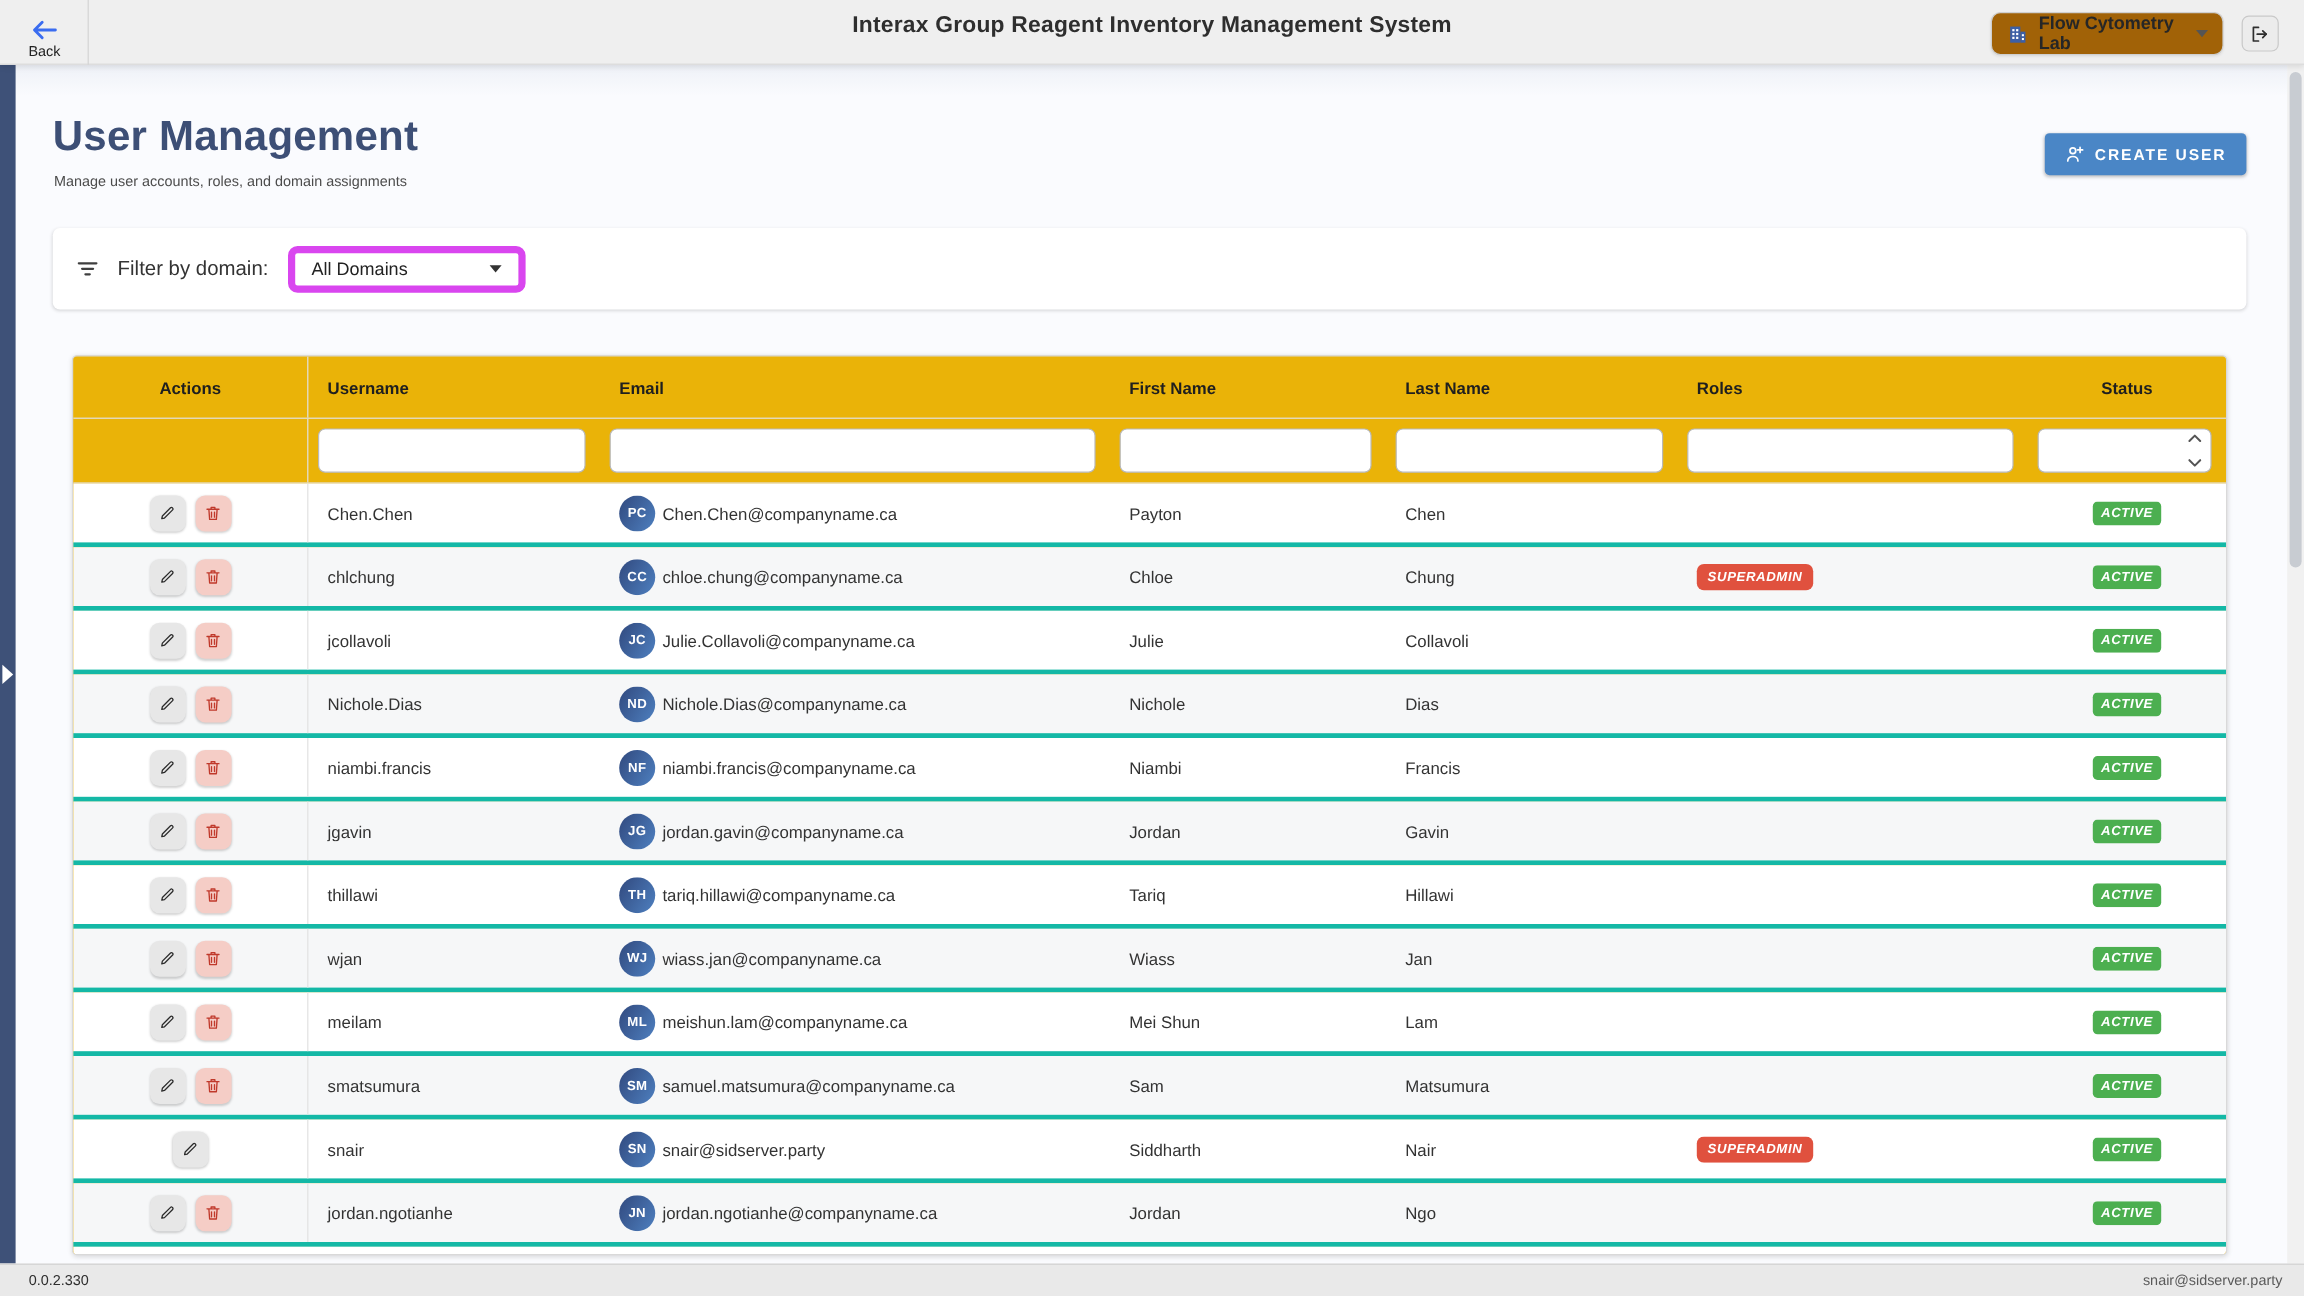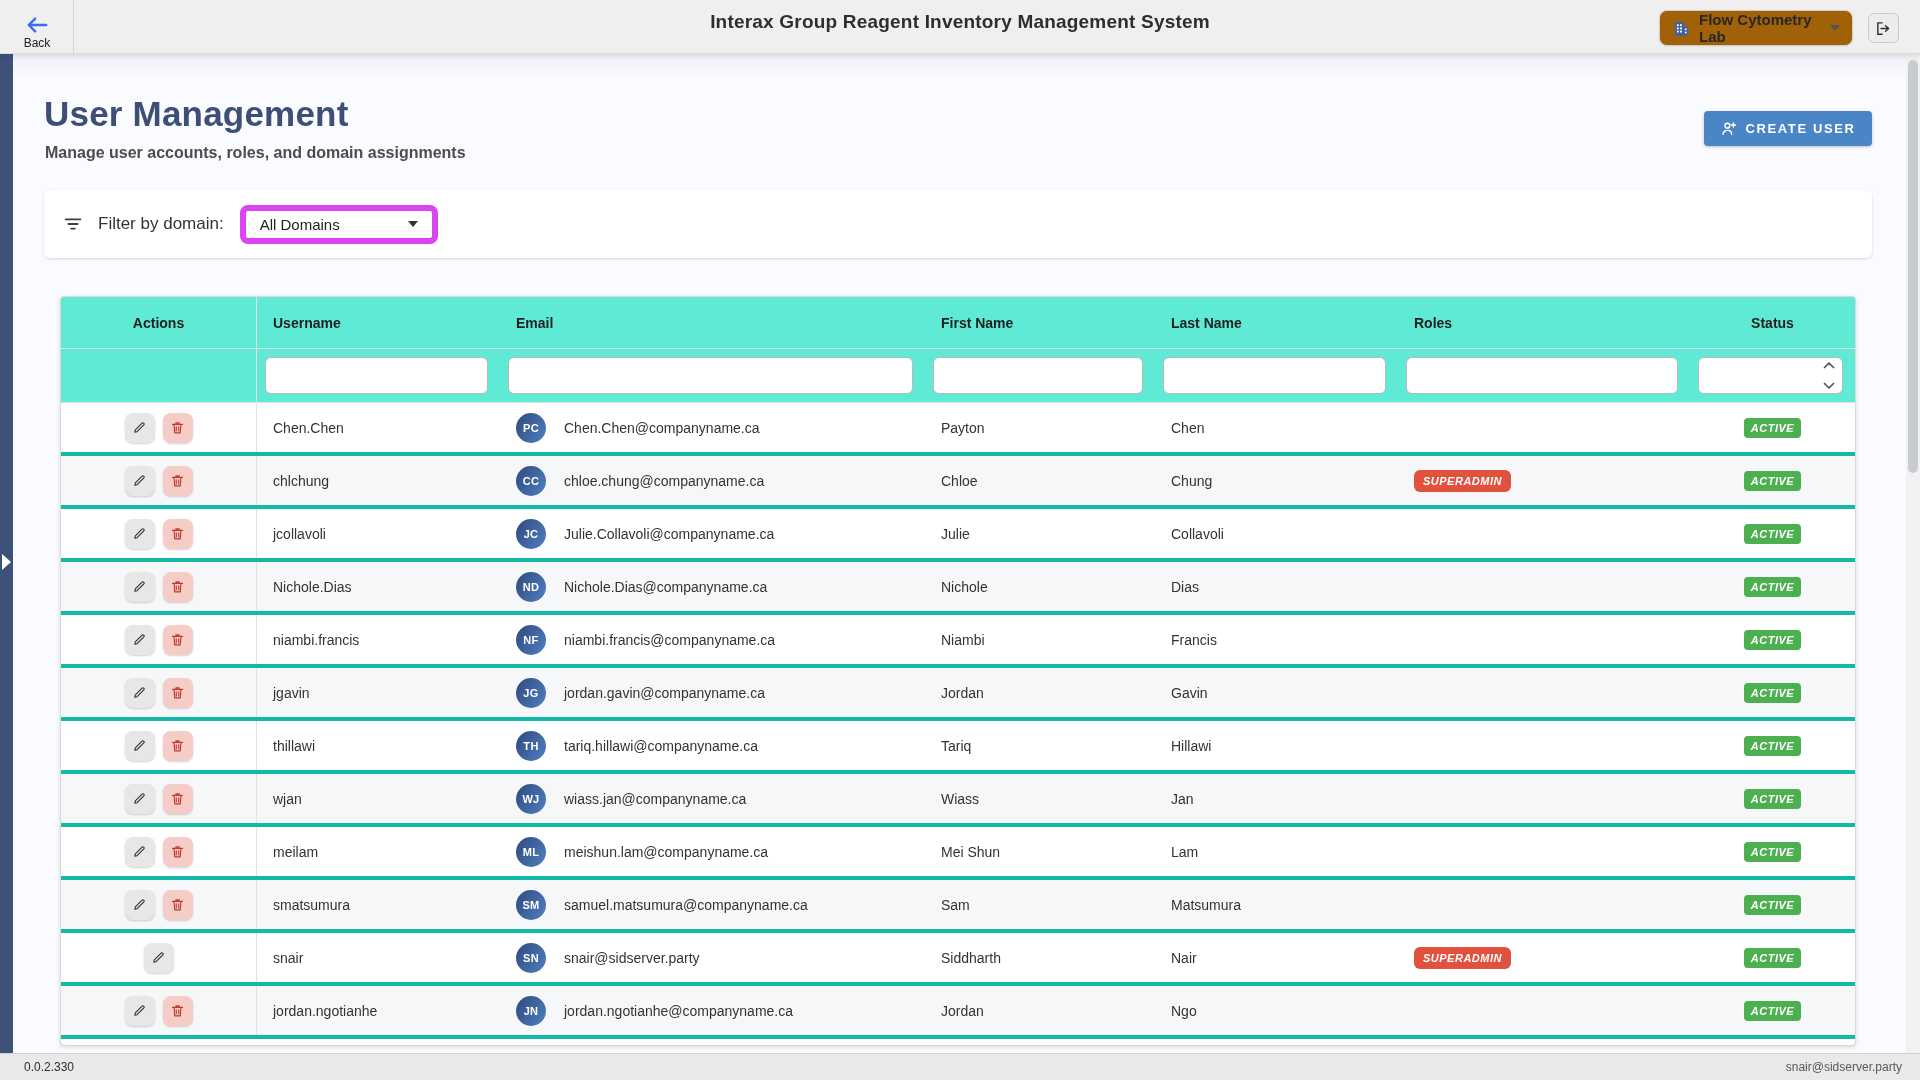--- a/index.html
+++ b/index.html
@@ -53,21 +53,21 @@
   }
   .main-bg {
     position:absolute; left:13px; top:54px; width:1893px; height:999px;
     background:linear-gradient(180deg,#eef1f7 0px,#fafbfe 26px,#fafbfe 100%);
   }
   .v-scrollbar { position:absolute; left:1906px; top:54px; width:14px; height:999px; background:#f1f1f1; }
   .v-scrollbar .thumb { position:absolute; left:2px; top:6px; width:10px; height:413px; background:#c8ccd2; border-radius:5px; }
 
   
   .page-title { position:absolute; left:44px; top:94px; font-size:35px; font-weight:700; color:#3d4f76; letter-spacing:.2px; }
-  .page-subtitle { position:absolute; left:45px; top:144px; font-size:16px; color:#4c4c4c;font-weight:bold; }
+  .page-subtitle { position:absolute; left:45px; top:144px; font-size:12px; color:#4c4c4c; }
   .create-user-btn {
     position:absolute; left:1704px; top:111px; width:168px; height:35px;
     background:#4a86c6; color:#ffffff; border:none; border-radius:4px;
     display:flex; align-items:center; justify-content:center; gap:8px;
     font-size:13px; font-weight:700; letter-spacing:1.6px; cursor:pointer;
     box-shadow:0 1px 3px rgba(0,0,0,.25);
   }
 
   
   .filter-card {
@@ -79,21 +79,21 @@
   .filter-select {
     width:198px; height:39px; background:#fff; border:6px solid #d946ef; border-radius:8px;
     display:flex; align-items:center; padding:0 14px; font-size:15px; color:#222; cursor:pointer;
     margin-left:2px;
   }
   .filter-select .caret-down { border-top-color:#333; }
 
   
   .table-card {
     position:absolute; left:60px; top:296px; width:1796px; height:750px;
-    background:#5eead4; border:1px solid #d9d9d9; border-radius:4px;
+    background:#eab308; border:1px solid #d9d9d9; border-radius:4px;
     box-shadow:0 1px 4px rgba(0,0,0,.14); overflow:hidden;
   }
   .tgrid { display:grid; grid-template-columns:196px 243px 425px 230px 243px 292px 165px; align-items:center; }
   .tbl-head { height:52px; border-bottom:1px solid #e2e2e2; }
   .tbl-head .hcell { font-size:14px; font-weight:700; color:#1f1f1f; padding-left:16px; }
   .hcell.center, .cell.center { padding-left:0; text-align:center; justify-self:stretch; }
   .col-border { align-self:stretch; display:flex; align-items:center; border-right:1px solid #e2e2e2; }
   .tbl-head .col-border { justify-content:center; }
 
   .tbl-filter { height:54px; border-bottom:1px solid #e2e2e2; }
@@ -117,21 +117,21 @@
     align-self:stretch; display:flex; align-items:center; justify-content:center; gap:8px;
     border-right:1px solid #e2e2e2; padding-left:0;
   }
   .icon-btn {
     width:30px; height:30px; border-radius:8px; border:none; cursor:pointer;
     display:flex; align-items:center; justify-content:center;
     box-shadow:0 1px 2px rgba(0,0,0,.18);
   }
   .btn-edit { background:#e7e7e7; }
   .btn-delete { background:#f5cdc6; }
-  .cell-email { display:flex; align-items:center; gap:18px; }
+  .cell-email { display:flex; align-items:center; gap:6px; }
   .avatar {
     width:30px; height:30px; border-radius:50%; flex:0 0 30px;
     background:linear-gradient(120deg,#31497e 0%,#4e80c0 100%);
     color:#fff; font-size:11px; font-weight:700;
     display:flex; align-items:center; justify-content:center; letter-spacing:.3px;
   }
   .badge { display:inline-block; color:#fff; font-size:11px; font-weight:700; letter-spacing:.5px;font-style:italic; }
   .badge-role { background:#e0513e; border-radius:6px; padding:5px 9px; }
   .badge-status { background:#4caf50; border-radius:4px; padding:4px 7px; }
   .cell-status { display:flex; justify-content:center; padding-left:0; }

